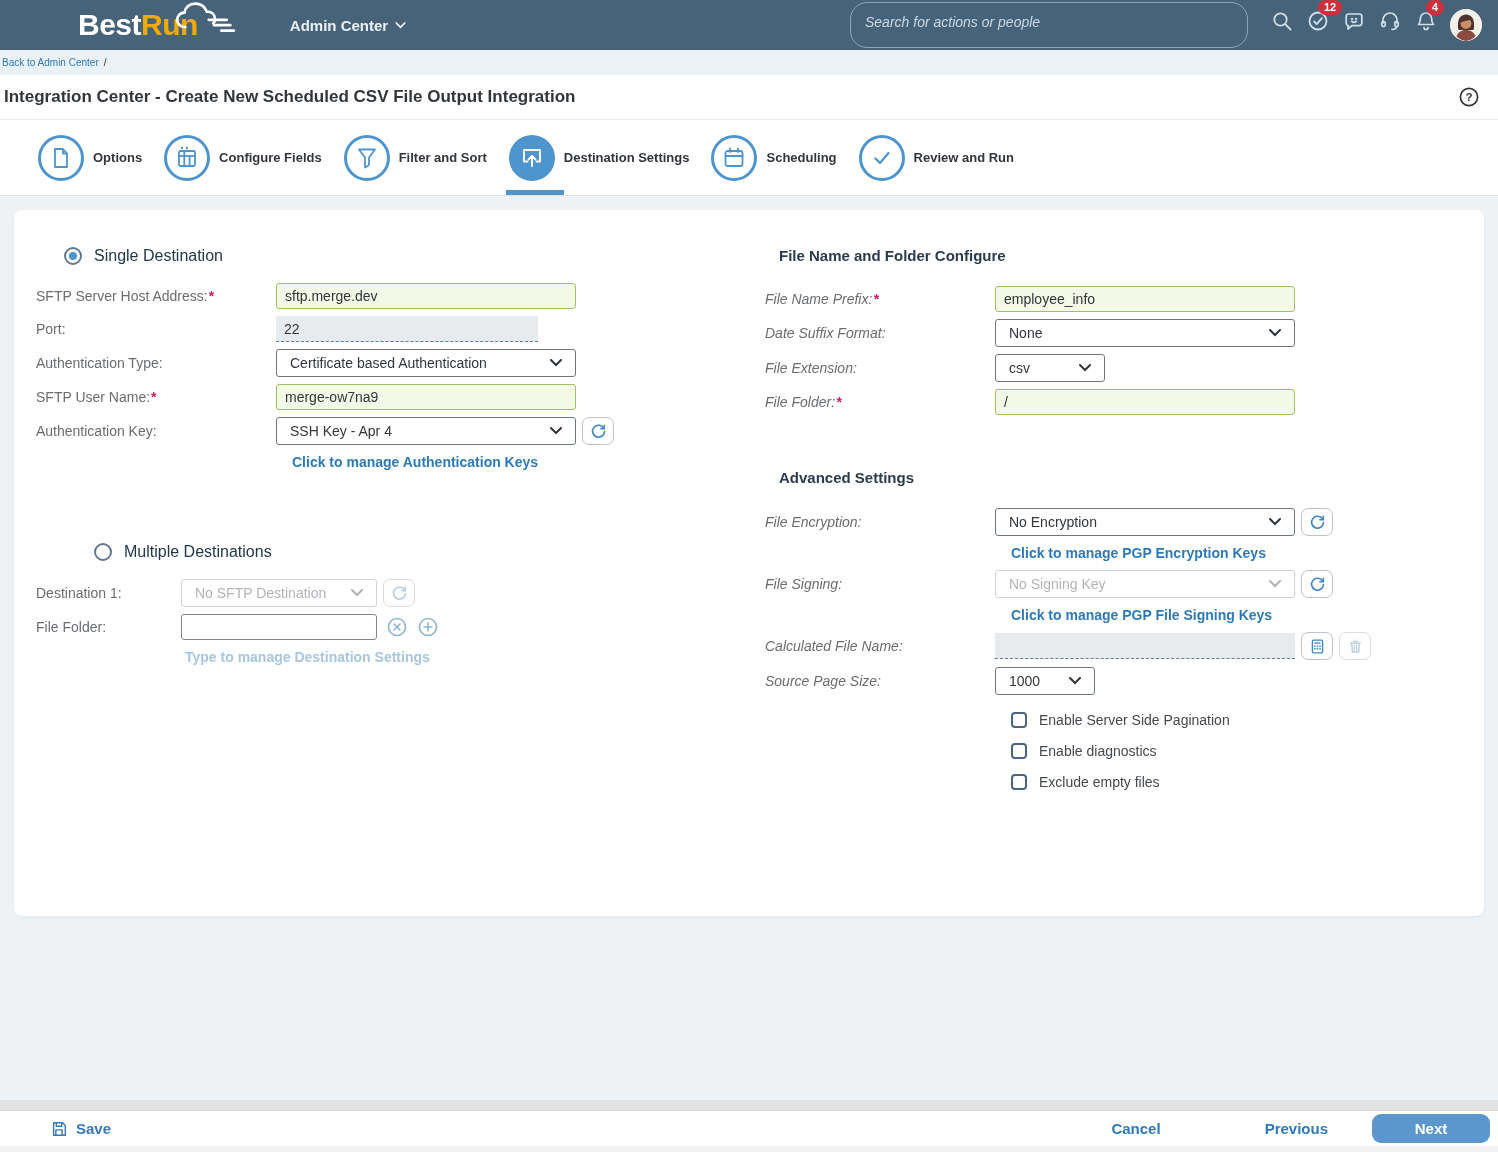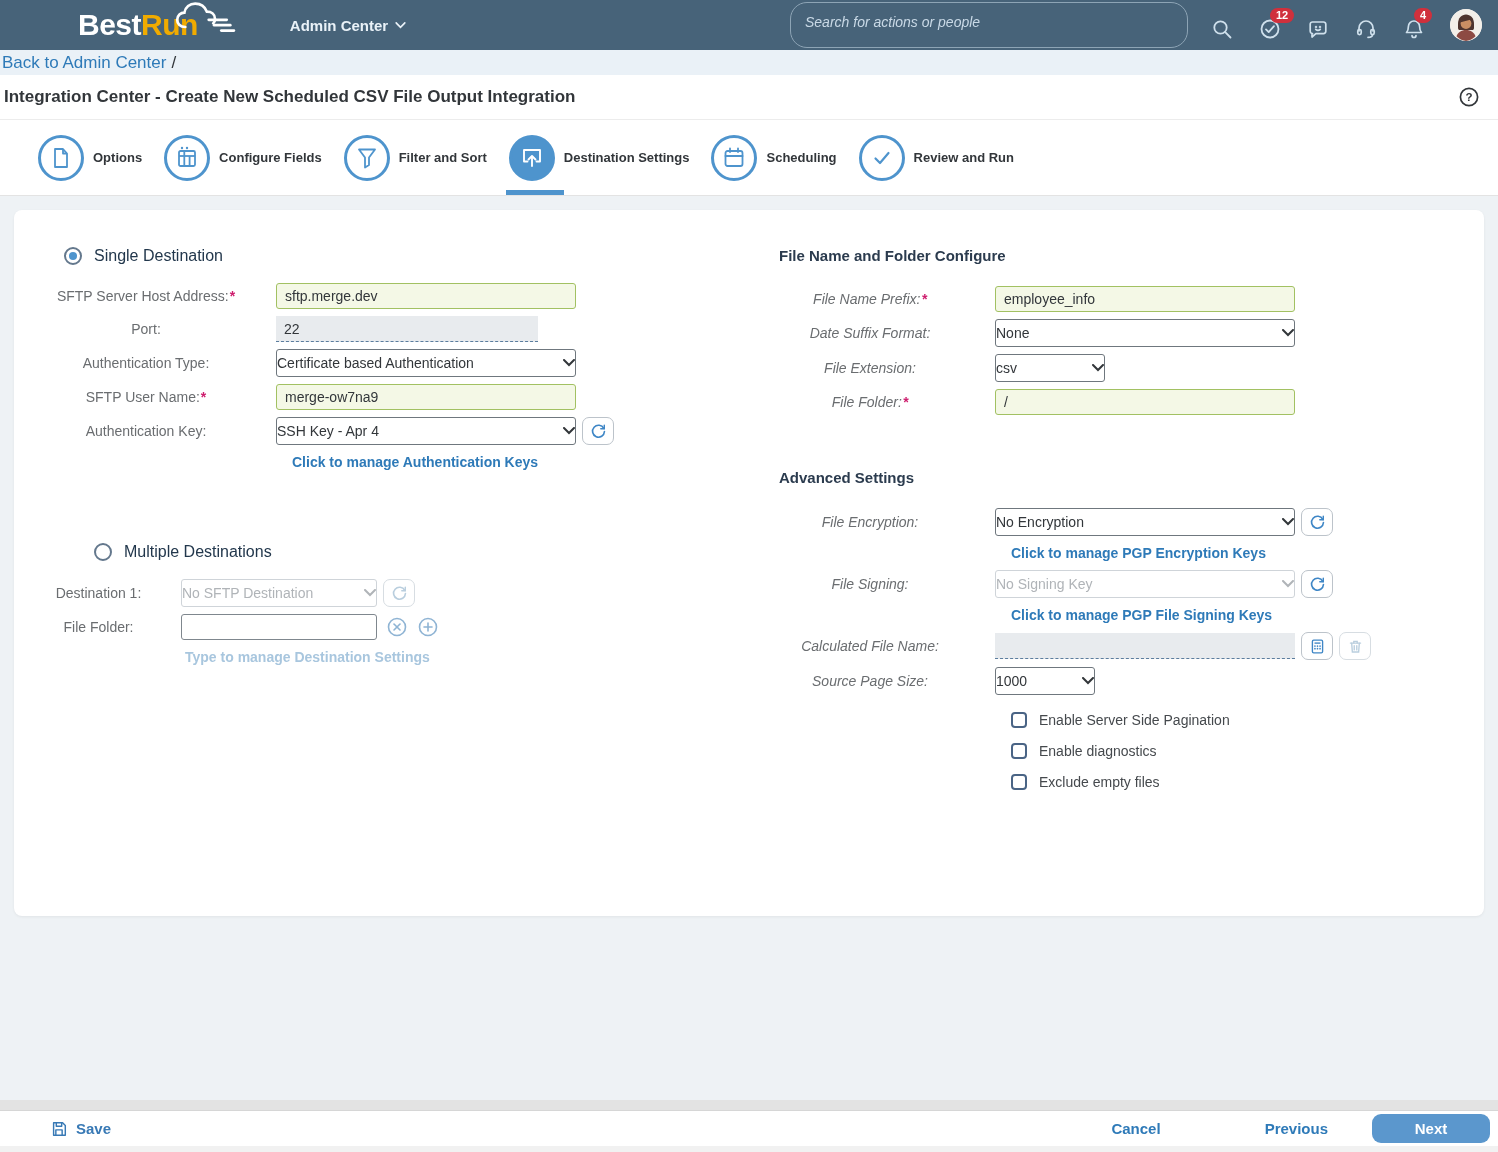--- a/index.html
+++ b/index.html
@@ -10,28 +10,28 @@
   .topbar { height:50px; background:#476379; display:flex; align-items:center; flex:0 0 auto; padding:0 16px 0 0; }
   .logo { display:flex; align-items:center; margin-left:78px; position:relative; }
   .logo .best { font-size:30px; font-weight:bold; color:#fff; letter-spacing:-.5px; }
   .logo .run  { font-size:30px; font-weight:bold; color:#f0ab00; letter-spacing:-.5px; }
   .logo svg { position:absolute; left:96px; top:-8px; pointer-events:none; }
   .nav-title { color:#eaf2f8; font-weight:bold; font-size:15px; margin-left:92px; display:flex; align-items:center; gap:7px; cursor:pointer; }
   .nav-title svg { width:11px; height:7px; stroke:#eaf2f8; }
   .searchbox { margin-left:auto; width:398px; height:46px; border:1px solid #8da4b5; border-radius:17px; display:flex; align-items:flex-end; padding:17px 14px; }
   .searchbox input { flex:1; background:transparent; border:none; outline:none; font-family:"Liberation Sans", sans-serif; font-style:italic; font-size:14px; color:#eaf2f8; }
   .searchbox input::placeholder { color:#c9d9e6; font-style:italic; }
-  .hdr-icons { display:flex; align-items:flex-end; gap:24px; margin-left:22px; }
+  .hdr-icons { display:flex; align-items:flex-start; gap:12px; margin-left:22px; }
   .hicon { position:relative; width:24px; height:24px; color:#cfe0ec; cursor:pointer; }
   .hicon svg { width:24px; height:24px; }
   .badge { position:absolute; top:-9px; left:12px; background:#d0303c; color:#fff; font-size:11px; font-weight:bold; border-radius:9px; padding:1px 6px; line-height:13px; }
   .avatar { width:32px; height:32px; border-radius:50%; background:#f3f0ec; overflow:hidden; cursor:pointer; flex:0 0 auto; }
 
   
-  .breadcrumb { height:25px; background:#eaf1f7; display:flex; align-items:center; font-size:17px; padding-left:2px; flex:0 0 auto; }
+  .breadcrumb { height:25px; background:#eaf1f7; display:flex; align-items:center; font-size:10px; padding-left:2px; flex:0 0 auto; }
   .breadcrumb a { color:#2e7ab8; text-decoration:none; cursor:pointer; }
   .breadcrumb .sep { color:#32363a; margin-left:5px; }
   .titlebar { height:45px; background:#fff; display:flex; align-items:center; padding:0 18px 0 4px; border-bottom:1px solid #ececec; flex:0 0 auto; }
   .titlebar h1 { font-size:17px; font-weight:bold; color:#32363a; }
   .help-btn { margin-left:auto; width:22px; height:22px; color:#32363a; cursor:pointer; }
   .help-btn svg { width:22px; height:22px; }
 
   
   .tabs { height:76px; background:#fff; border-bottom:1px solid #e3e3e3; display:flex; align-items:center; padding-left:38px; flex:0 0 auto; }
   .tab { display:flex; align-items:center; gap:9px; margin-right:22px; position:relative; height:100%; cursor:pointer; }
@@ -49,31 +49,31 @@
   .col-right { position:absolute; left:751px; top:37px; width:700px; }
 
   .radio-row { display:flex; align-items:center; gap:12px; margin-bottom:18px; cursor:pointer; }
   .radio-row.single { margin-left:28px; }
   .radio-row.multi  { margin-left:58px; margin-top:72px; }
   .radio { width:18px; height:18px; border-radius:50%; border:2px solid #64788d; background:#fff; position:relative; flex:0 0 auto; }
   .radio.checked::after { content:""; position:absolute; left:3px; top:3px; width:8px; height:8px; border-radius:50%; background:#4e94cd; }
   .radio-label { font-size:16px; color:#22374c; }
 
   .form-row { display:flex; align-items:center; margin-bottom:7px; min-height:26px; }
-  .lbl { width:240px; text-align:center; padding-right:20px; font-size:14px; color:#6a6d70; flex:0 0 auto; }
+  .lbl { width:240px; text-align:left; padding-right:20px; font-size:14px; color:#6a6d70; flex:0 0 auto; }
   .req { color:#ce1e6e; font-weight:bold; margin-left:1px; }
   .col-right .lbl { width:230px;font-style:italic; }
   .form-row.narrow .lbl { width:145px; }
 
   input.txt { height:26px; border:1px solid #7f878e; border-radius:3px; padding:0 8px; font-family:"Liberation Sans", sans-serif; font-size:14px; color:#32363a; outline:none; background:#fff; }
   input.txt.green { background:#f4f8e6; border-color:#a2c162; }
   input.txt.disabled { background:#e8ebee; border:none; border-bottom:1px dashed #5b7d9e; border-radius:0; color:#32363a; }
   .w300 { width:300px; } .w262 { width:262px; } .w196 { width:196px; } .w110 { width:110px; } .w100 { width:100px; }
 
-  .select { height:28px; border:1px solid #6f777e; border-radius:3px; background:#fff; display:flex; align-items:center; padding:0 0; font-size:14px; color:#32363a; cursor:pointer; }
+  .select { height:28px; border:1px solid #6f777e; border-radius:3px; background:#fff; display:flex; align-items:center; padding:0 13px; font-size:14px; color:#32363a; cursor:pointer; }
   .select .sel-val { flex:1; white-space:nowrap; overflow:hidden; }
   .select svg { width:12px; height:8px; stroke:#32363a; flex:0 0 auto; }
   .select.disabled { border-color:#cfd4d9; color:#b0b4b8; cursor:default; }
   .select.disabled svg { stroke:#b0b4b8; }
 
   .iconbtn { width:32px; height:28px; border:1px solid #bcc3ca; border-radius:7px; background:#fff; display:flex; align-items:center; justify-content:center; color:#3e86c6; margin-left:6px; cursor:pointer; flex:0 0 auto; }
   .iconbtn svg { width:17px; height:17px; }
   .iconbtn.disabled { color:#b9cede; border-color:#d7dde2; cursor:default; }
   .ghost-ic { width:22px; height:22px; color:#8fb4d4; margin-left:9px; cursor:pointer; flex:0 0 auto; }
   .ghost-ic svg { width:22px; height:22px; }

